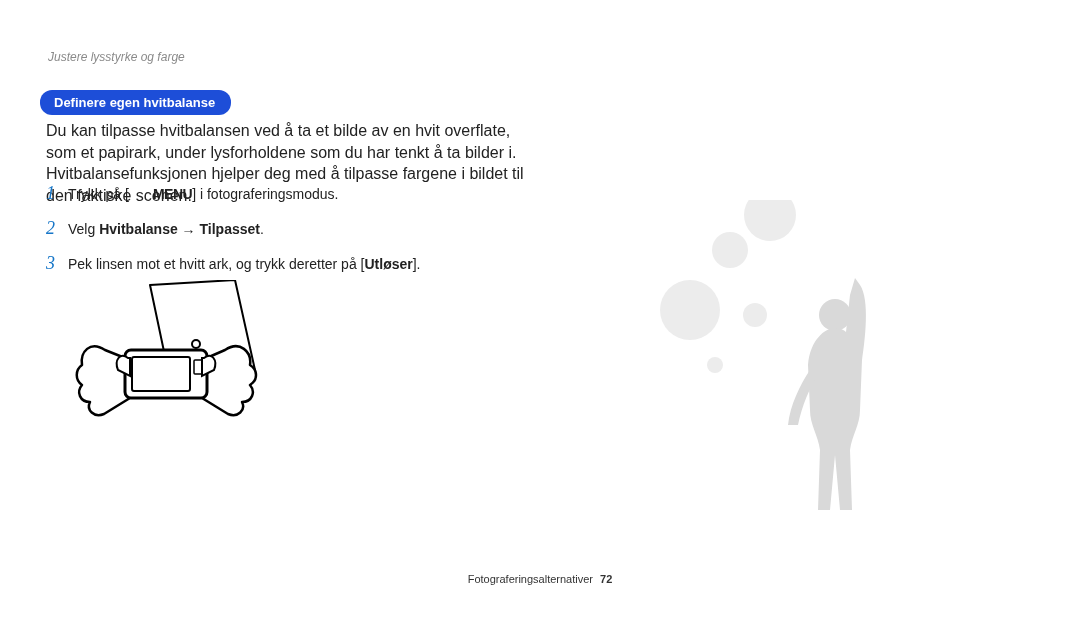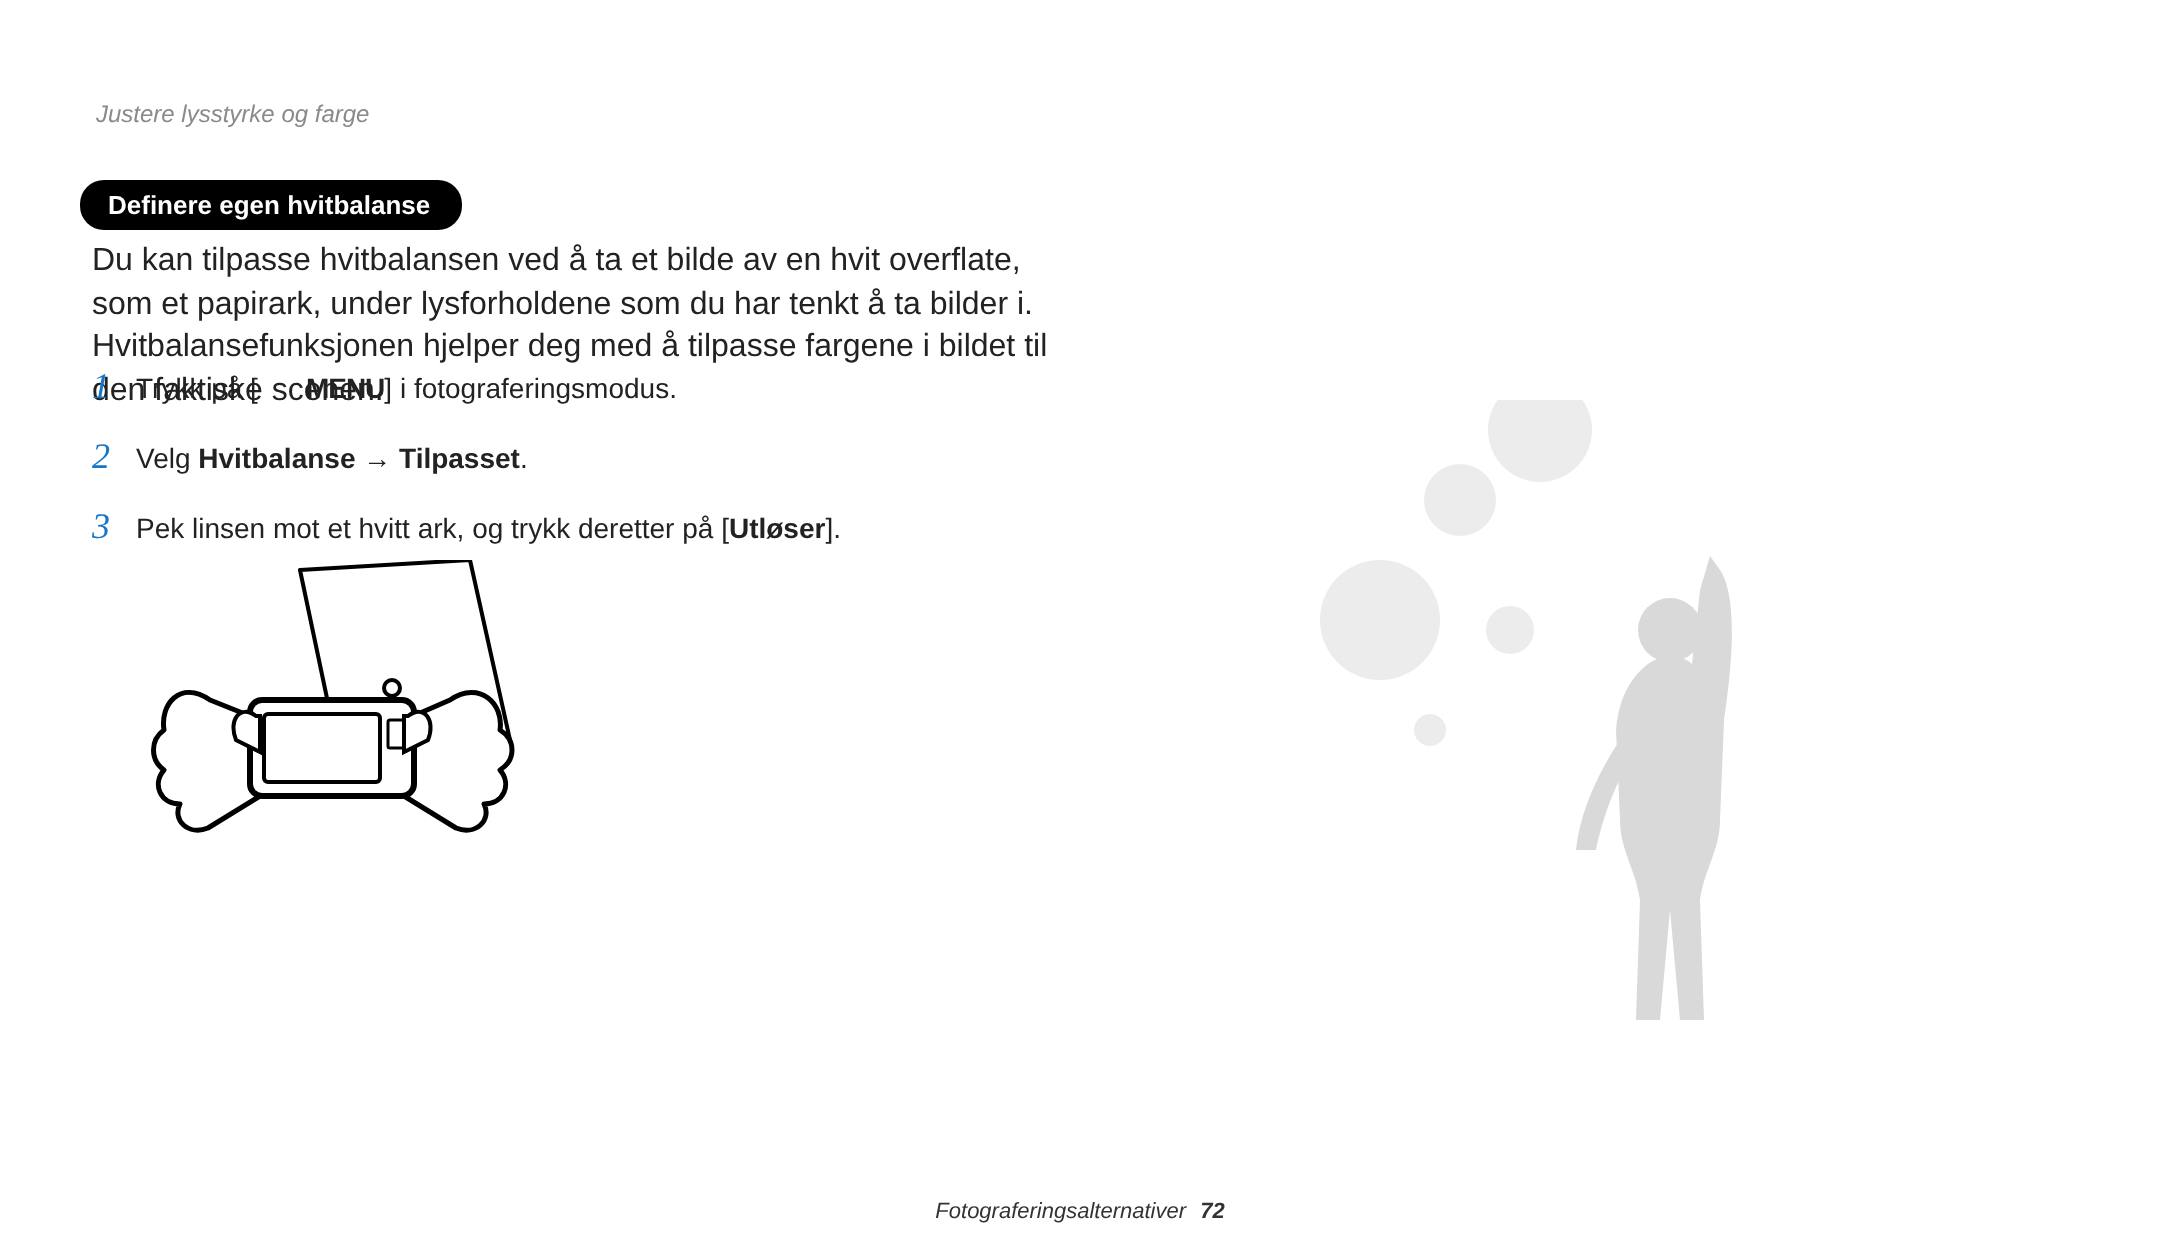--- a/index.html
+++ b/index.html
@@ -23,21 +23,21 @@
     left: 48px;
     top: 50px;
     color: #8a8a8a;
     font-size: 12px;
     font-style: italic;
   }
   .pill {
     position: absolute;
     left: 40px;
     top: 90px;
-    background: #000000;
+    background: #1d4ed8;
     color: #ffffff;
     font-size: 13px;
     font-weight: 600;
     padding: 5px 16px 5px 14px;
     border-radius: 12px;
   }
   .intro {
     position: absolute;
     left: 46px;
     top: 120px;
@@ -91,27 +91,26 @@
   .silhouette {
     position: absolute;
     right: 160px;
     top: 200px;
     width: 260px;
     height: 340px;
     pointer-events: none;
   }
   .footer {
     position: absolute;
-    bottom: 18px;
+    bottom: 45px;
     left: 0;
     width: 1080px;
     text-align: center;
     font-size: 11px;
     color: #333;
-    font-style: italic;
   }
   .footer .label { margin-right: 4px; }
   .footer .pg { font-weight: 700; }
 </style>
 </head>
 <body>
 
 <div class="page">
 
   <div class="header-title">Justere lysstyrke og farge</div>

